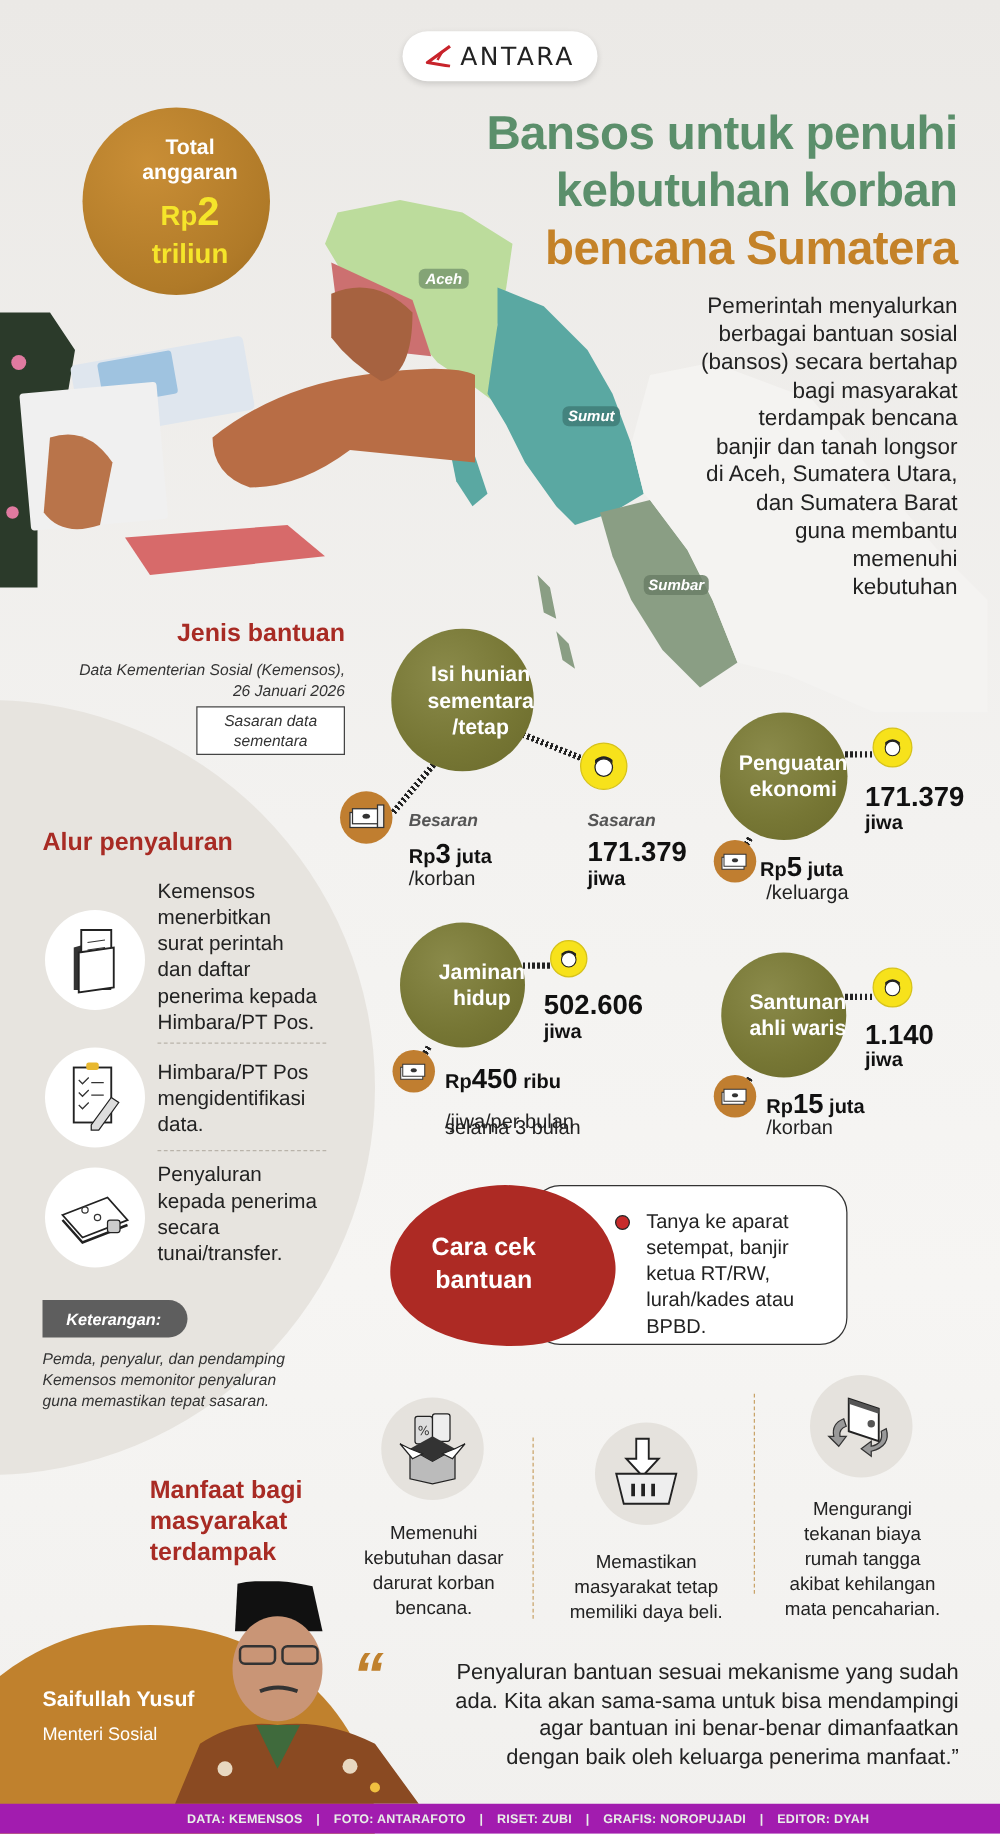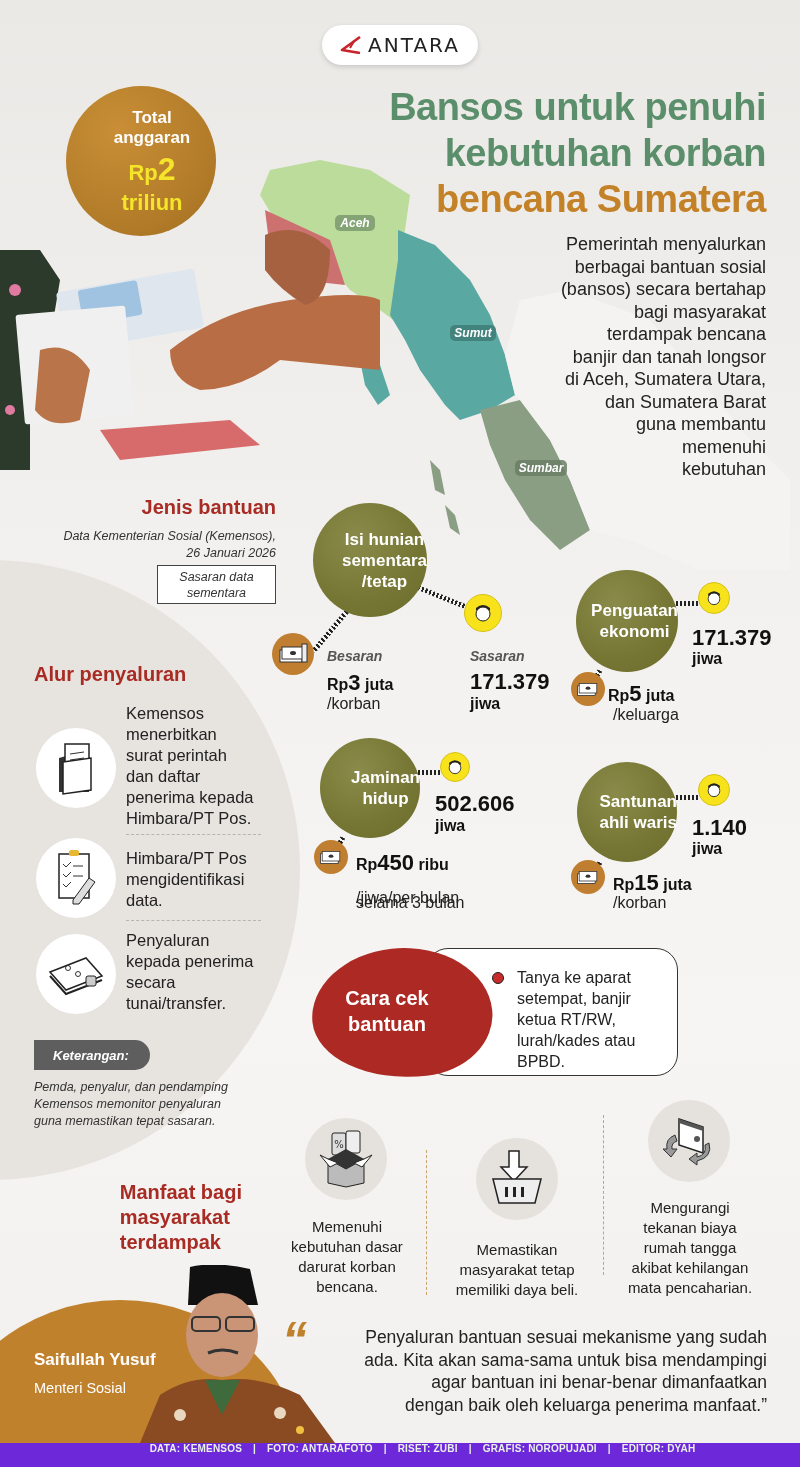--- a/index.html
+++ b/index.html
@@ -148,22 +148,22 @@
     background: #c0812d;
   }
   .min-name { left: 34px; top: 1350px; font-size: 17px; font-weight: bold; color: #fff; }
   .min-title { left: 34px; top: 1380px; font-size: 14.5px; color: #fff; }
   .portrait { left: 140px; top: 1265px; }
   .quote-mark { left: 282px; top: 1315px; font-size: 50px; font-weight: bold; color: #c0812d; font-style: italic; line-height: 50px; }
   .quote-text { right: 33px; top: 1326px; text-align: right; font-size: 17.5px; line-height: 22.5px; color: #222; width: 470px; }
 
   
   .footer {
-    left: 0; top: 1443px; width: 800px; height: 24px; background: #6d28d9;
-    display: flex; align-items: flex-start; justify-content: center;
+    left: 0; top: 1443px; width: 800px; height: 24px; background: #a21caf;
+    display: flex; align-items: center; justify-content: center;
     color: #e8f0e8; font-size: 10px; font-weight: bold; letter-spacing: 0.2px; padding-left: 45px;
   }
   .footer .sep { margin: 0 11px; }
 </style>
 </head>
 <body>
 
 <div class="abs left-arc"></div>
 
 <svg class="abs map" width="570" height="420" viewBox="0 0 570 420">

